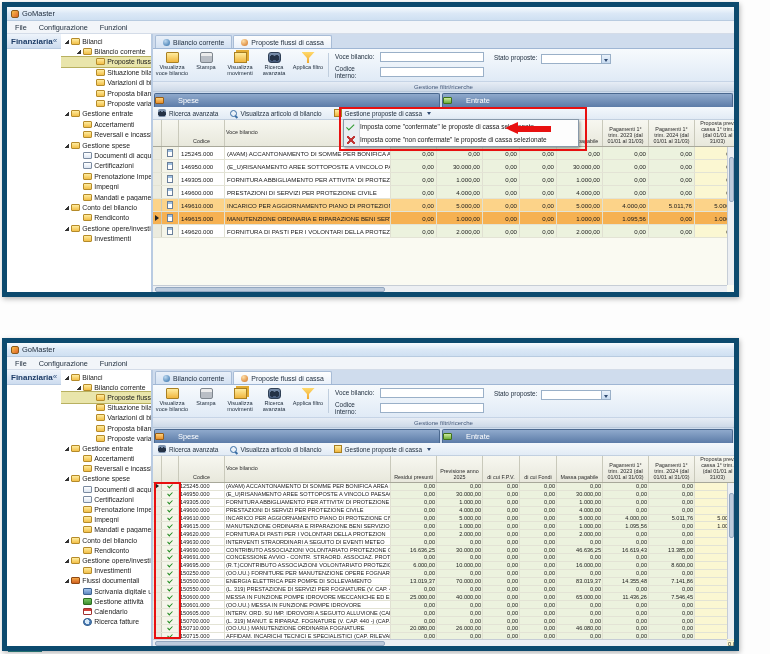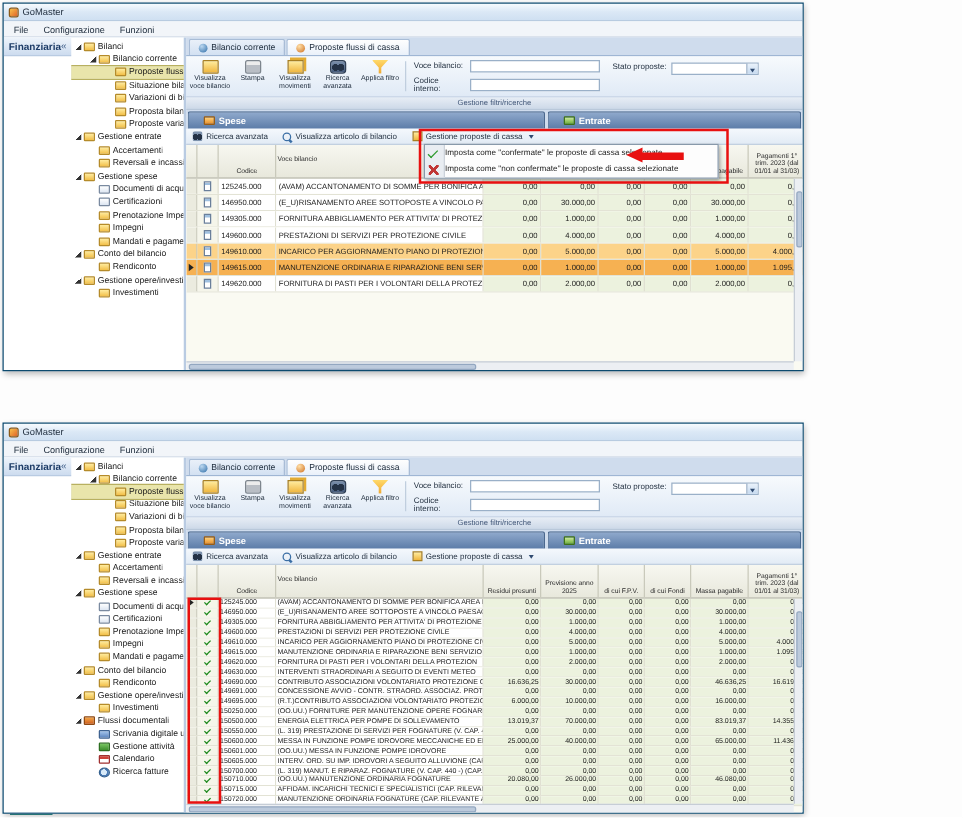--- a/index.html
+++ b/index.html
@@ -2,21 +2,21 @@
 <html><head>
 <meta charset="utf-8">
 <style>
   *{margin:0;padding:0;box-sizing:border-box}
   html,body{width:770px;height:654px;overflow:hidden;background:#fff;
     font-family:"Liberation Sans","DejaVu Sans",sans-serif;}
   #screen{position:relative;width:770px;height:654px;background:#fdfdfd;}
   i{display:inline-block;font-style:normal}
 
   
-  .window{position:absolute;left:2px;width:641px;border:1px solid #0c4a6e;background:#ecf2f9;
+  .window{position:absolute;left:2px;width:737px;border:5px solid #0c4a6e;background:#ecf2f9;
     box-shadow:1px 2px 5px rgba(0,0,0,.28);display:flex;flex-direction:column;overflow:hidden}
   .win-a{top:2px;height:295px}
   .win-b{top:338px;height:313px}
   .titlebar{height:14px;flex:0 0 14px;background:linear-gradient(#f7fbfe,#dbe8f6 50%,#cfe0f2);
     border-bottom:1px solid #b8cbe0;display:flex;align-items:center;gap:3px;padding:0 4px}
   .app-icon{width:8px;height:8px;border-radius:2px;border:1px solid #8a5a1a;
     background:linear-gradient(135deg,#f8c14a,#e0632a)}
   .title-text{font-size:7.5px;color:#1c2a3a}
   .menubar{height:13px;flex:0 0 13px;background:#f2f5f9;border-bottom:1px solid #d4dce8;
     display:flex;align-items:center;padding-left:2px}
@@ -92,21 +92,21 @@
   .combo-val{flex:1;font-size:6.4px;overflow:hidden}
   .combo-btn{width:9px;border-left:1px solid #9ab0c8;background:linear-gradient(#eaf2fb,#c6daf0);position:relative}
   .combo-btn::after{content:"";position:absolute;left:1.5px;top:3.5px;
     border-left:2.5px solid transparent;border-right:2.5px solid transparent;border-top:3px solid #2f4a70}
 
   .filterbar{height:10px;flex:0 0 10px;background:linear-gradient(#e7edf5,#cdd9e8);
     border-bottom:1px solid #b9c8da;display:flex;align-items:center;justify-content:center}
   .filterbar span{font-size:6.1px;color:#44597a}
 
   .panel-headers{height:15px;flex:0 0 15px;display:flex;gap:2px;background:#cfdced;padding:1px 1px 0}
-  .panel-h{display:flex;align-items:center;gap:3px;padding:0 12px;color:#fff;font-size:7.4px;font-weight:bold;
+  .panel-h{display:flex;align-items:center;gap:14px;padding:0 0;color:#fff;font-size:7.4px;font-weight:normal;
     background:linear-gradient(#8fa9cc,#5c7ca8);border:1px solid #4a688f;border-bottom:none;border-radius:2px 2px 0 0}
   .panel-h.spese{flex:0 0 286px}
   .panel-h.entrate{flex:1}
   .ph-icon{width:9px;height:7px;border-radius:1px}
   .spese-i{background:linear-gradient(#ffd27a,#e8902c);border:1px solid #9a5d14}
   .entrate-i{background:linear-gradient(#cdeb9e,#6fae3a);border:1px solid #3f7218}
 
   .grid-toolbar{height:13px;flex:0 0 13px;background:linear-gradient(#f4f8fc,#e2ebf5);
     border-bottom:1px solid #c2d0e0;display:flex;align-items:center;gap:12px;padding-left:5px;
     position:relative;font-size:6.4px;color:#1c2a3a;z-index:20}

